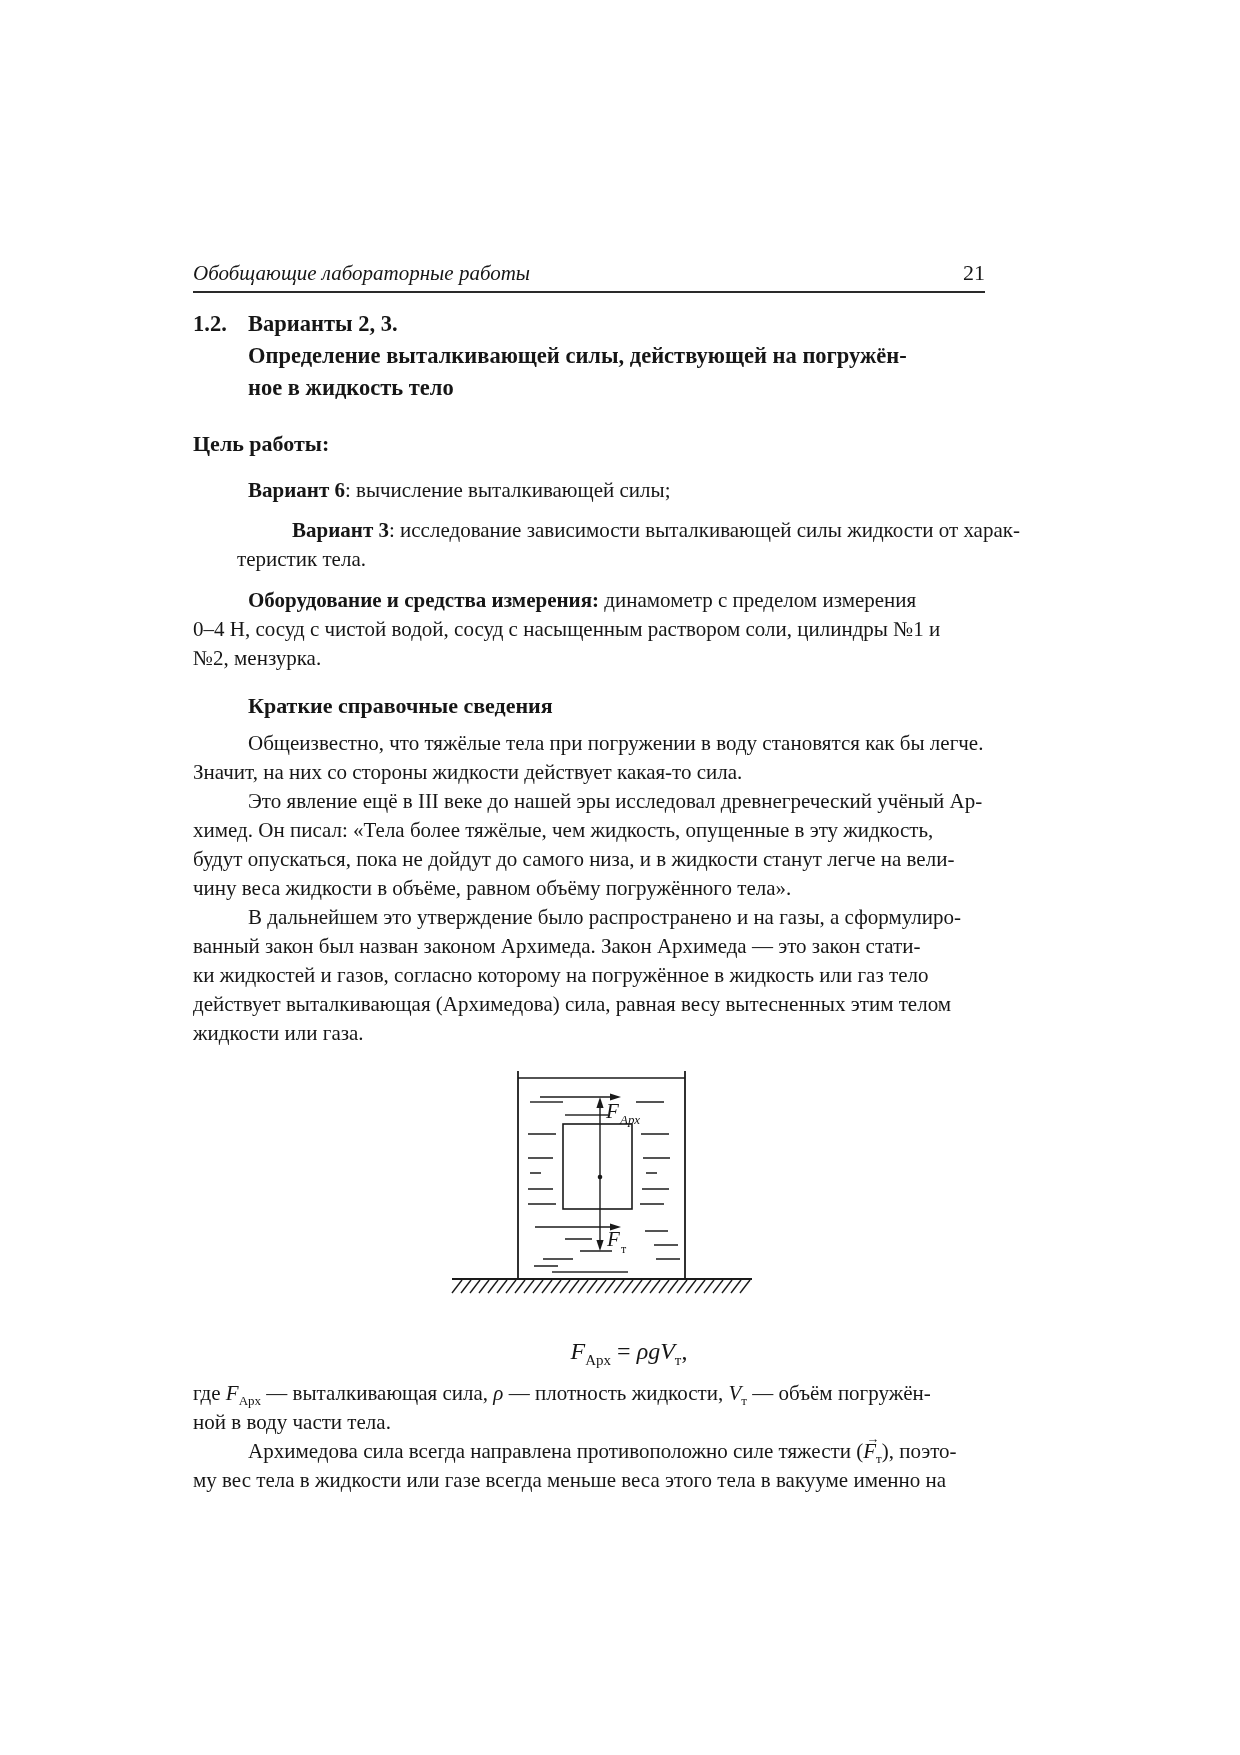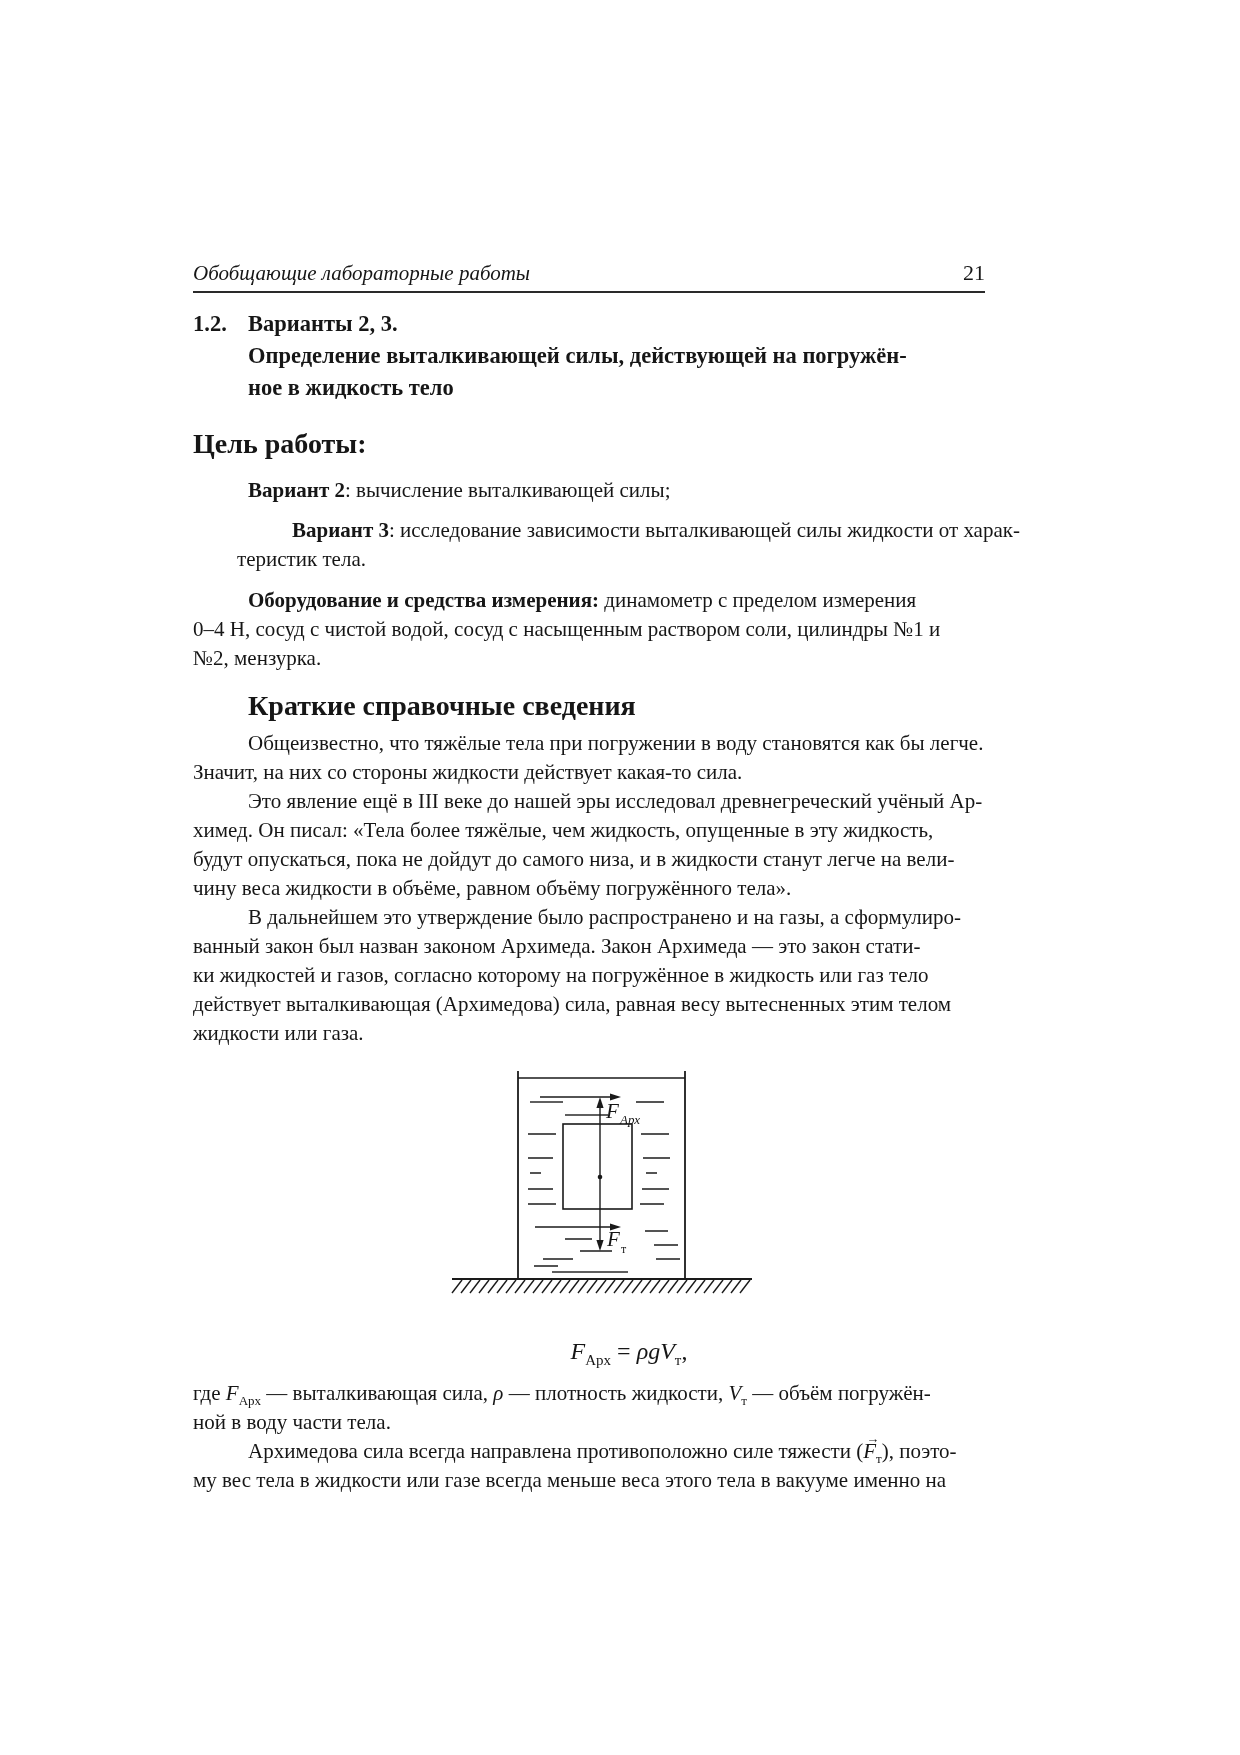--- a/index.html
+++ b/index.html
@@ -21,21 +21,21 @@
   }
   .running-title { font-style:italic; }
   .page-num { font-style:normal; font-size:22px; }
   .rule { border:none; border-top:2px solid #2a2a2a; margin:5px 0 0 0; }
 
   .sec-head { margin-top:15px; display:flex; font-weight:bold; font-size:22.5px; line-height:32px; }
   .sec-num { width:55px; flex:none; }
   .sec-title { flex:1; }
   .ln { white-space:nowrap; }
 
-  .sub-head { font-weight:bold; font-size:28px; line-height:29px; }
+  .sub-head { font-weight:bold; font-size:22px; line-height:29px; }
   .goal-head { margin-top:25px; }
   .ref-head { margin-top:18px; padding-left:55px; }
 
   .p { font-size:21px; line-height:29px; }
   .mt12 { margin-top:12px; }
   .mt11 { margin-top:11px;margin-left:44px; }
   .mt18 { margin-top:18px; }
   .mt9  { margin-top:9px; }
   .ind { padding-left:55px; }
   .b { font-weight:bold; }
@@ -73,21 +73,21 @@
       <div class="sec-title">
         <div class="ln">Варианты 2, 3.</div>
         <div class="ln">Определение выталкивающей силы, действующей на погружён-</div>
         <div class="ln">ное в жидкость тело</div>
       </div>
     </div>
 
     <div class="sub-head goal-head">Цель работы:</div>
 
     <div class="p mt18">
-      <div class="ln ind"><span class="b">Вариант 2</span><span>: вычисление выталкивающей силы;</span></div>
+      <div class="ln ind"><span class="b">Вариант 6</span><span>: вычисление выталкивающей силы;</span></div>
     </div>
 
     <div class="p mt11">
       <div class="ln ind"><span class="b">Вариант 3</span><span>: исследование зависимости выталкивающей силы жидкости от харак-</span></div>
       <div class="ln">теристик тела.</div>
     </div>
 
     <div class="p mt12">
       <div class="ln ind"><span class="b">Оборудование и средства измерения:</span><span> динамометр с пределом измерения</span></div>
       <div class="ln">0–4 Н, сосуд с чистой водой, сосуд с насыщенным раствором соли, цилиндры №1 и</div>

